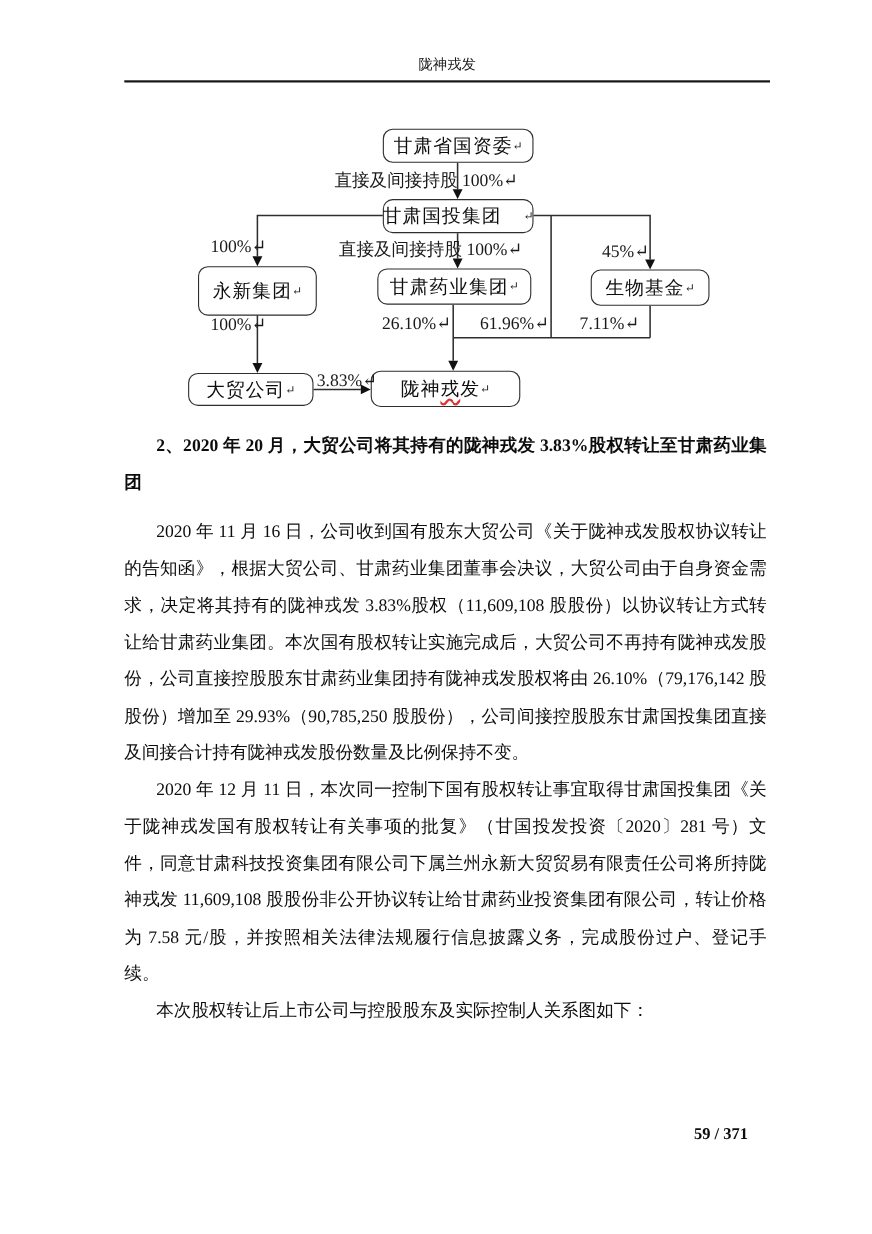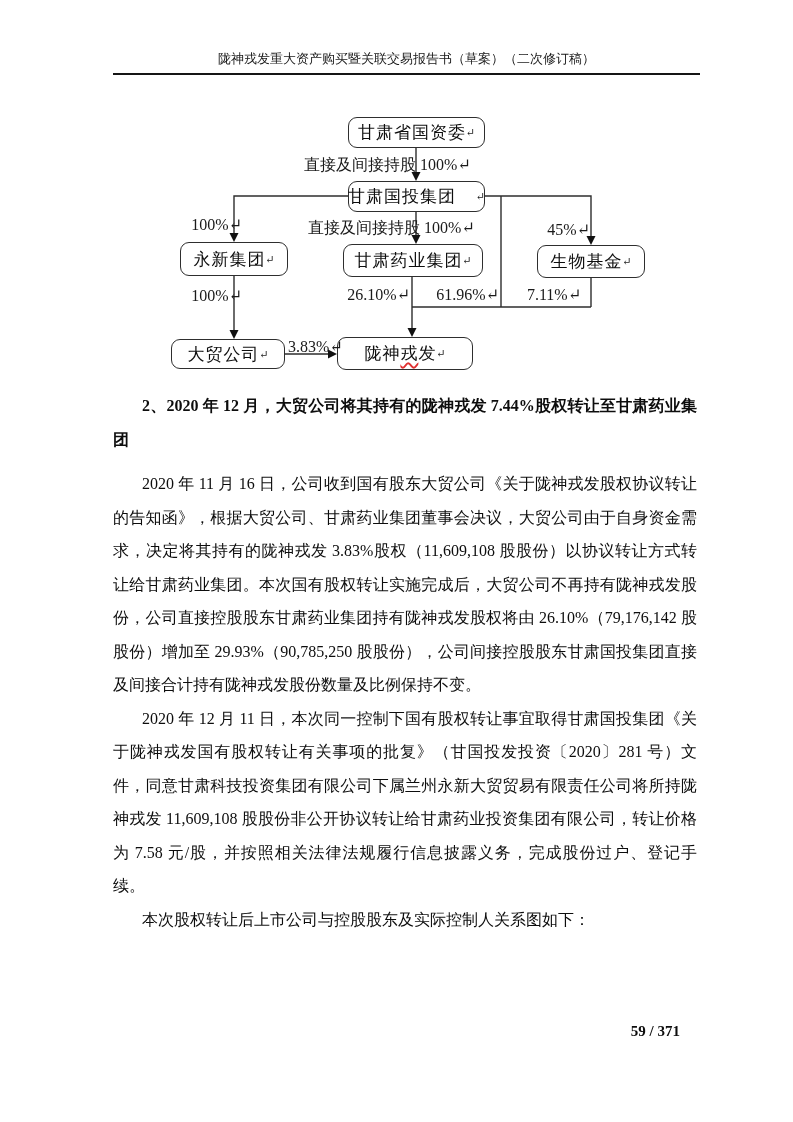--- a/index.html
+++ b/index.html
@@ -48,21 +48,20 @@
   .page-footer {
     position: absolute; left: 113px; top: 1023px; width: 567px;
     text-align: right; font-size: 15px; font-weight: bold; color: #0d0d0d;
   }
 </style>
 </head>
 <body>
 
 <div class="page-header">
   <span>陇神戎发</span>
-  <span>重大资产购买暨关联交易报告书（草案）（二次修订稿）</span>
 </div>
 
 <div class="diagram">
 
   <svg width="500" height="290" viewBox="0 0 500 290">
     <path d="M256 43 V67 M188 91 H74 V128 M256 107 V130 M325 91 H431 V131 M341 91 V202 M74 170 V225 M252 172 V223 M252 202 H431 M431 173 V202 M125 249 H168" stroke="#2e2e2e" stroke-width="1.4" fill="none"></path>
     <g fill="#111">
       <polygon points="251.5,67 260.5,67 256,76"></polygon>
       <polygon points="69.5,128 78.5,128 74,137"></polygon>
       <polygon points="251.5,130 260.5,130 256,139"></polygon>
@@ -76,21 +75,21 @@
   <div class="node" style="left:188px; top:12px; width:137px; height:31px;">
     <span>甘肃省国资委</span>
       <span class="ret">↵</span>
   </div>
 
   <div class="node" style="left:188px; top:76px; width:137px; height:31px;gap:20px;">
     <span>甘肃国投集团</span>
       <span class="ret">↵</span>
   </div>
 
-  <div class="node" style="left:20px; top:137px; width:108px; height:34px;">
+  <div class="node" style="left:20px; top:137px; width:108px; height:45px;">
     <span>永新集团</span>
       <span class="ret">↵</span>
   </div>
 
   <div class="node" style="left:183px; top:139px; width:140px; height:33px;">
     <span>甘肃药业集团</span>
       <span class="ret">↵</span>
   </div>
 
   <div class="node" style="left:377px; top:140px; width:108px; height:33px;">
@@ -115,19 +114,19 @@
   <div class="edge-label r" style="left:148px; top:117px; width:110px;">直接及间接持股 100%↵</div>
   <div class="edge-label r" style="left:370px; top:119px; width:60px;">45%↵</div>
   <div class="edge-label r" style="left:22px;  top:185px; width:60px;">100%↵</div>
   <div class="edge-label r" style="left:180px; top:184px; width:70px;">26.10%↵</div>
   <div class="edge-label r" style="left:269px; top:184px; width:70px;">61.96%↵</div>
   <div class="edge-label r" style="left:359px; top:184px; width:70px;text-align:center;">7.11%↵</div>
   <div class="edge-label c" style="left:128px; top:236px; width:46px;">3.83%↵</div>
 </div>
 
 <div class="content">
-  <p class="bold">2、2020 年 12 月，大贸公司将其持有的陇神戎发 7.44%股权转让至甘肃药业集团</p>
+  <p class="bold">2、2020 年 20 月，大贸公司将其持有的陇神戎发 3.83%股权转让至甘肃药业集团</p>
   <p>2020 年 11 月 16 日，公司收到国有股东大贸公司《关于陇神戎发股权协议转让的告知函》，根据大贸公司、甘肃药业集团董事会决议，大贸公司由于自身资金需求，决定将其持有的陇神戎发 3.83%股权（11,609,108 股股份）以协议转让方式转让给甘肃药业集团。本次国有股权转让实施完成后，大贸公司不再持有陇神戎发股份，公司直接控股股东甘肃药业集团持有陇神戎发股权将由 26.10%（79,176,142 股股份）增加至 29.93%（90,785,250 股股份），公司间接控股股东甘肃国投集团直接及间接合计持有陇神戎发股份数量及比例保持不变。</p>
   <p>2020 年 12 月 11 日，本次同一控制下国有股权转让事宜取得甘肃国投集团《关于陇神戎发国有股权转让有关事项的批复》（甘国投发投资〔2020〕281 号）文件，同意甘肃科技投资集团有限公司下属兰州永新大贸贸易有限责任公司将所持陇神戎发 11,609,108 股股份非公开协议转让给甘肃药业投资集团有限公司，转让价格为 7.58 元/股，并按照相关法律法规履行信息披露义务，完成股份过户、登记手续。</p>
   <p>本次股权转让后上市公司与控股股东及实际控制人关系图如下：</p>
 </div>
 
 <div class="page-footer">59 / 371</div>
 
 </body></html>

